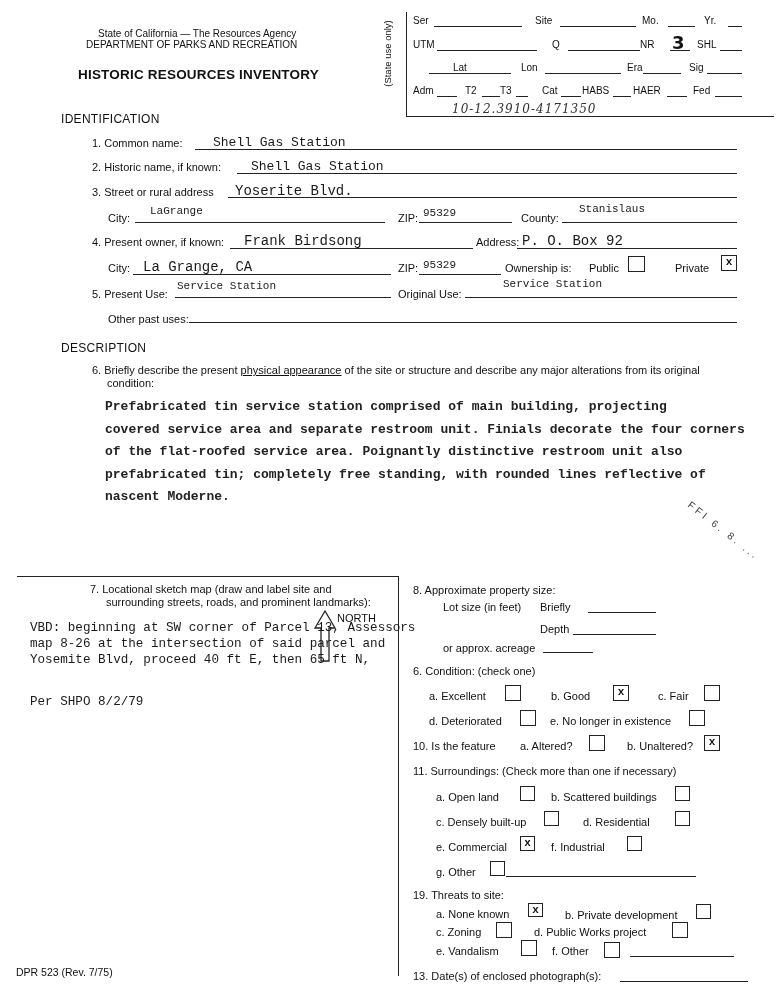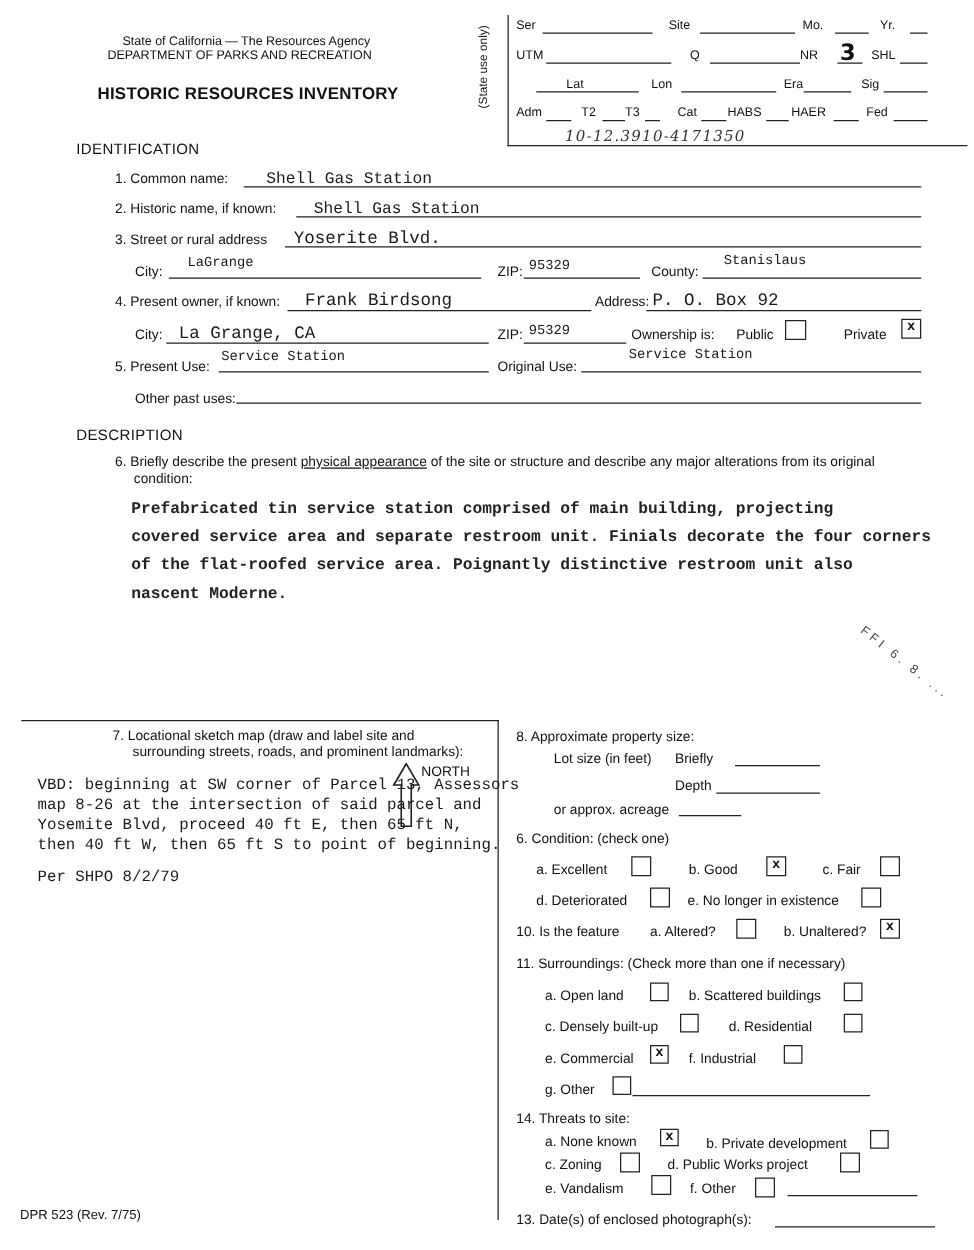--- a/index.html
+++ b/index.html
@@ -141,38 +141,38 @@
 <div class="abs sect" style="left:61px;top:341px;">DESCRIPTION</div>
 <div class="abs lbl" style="left:92px;top:364px;">
   <span>6.  Briefly describe the present </span><span class="underline">physical appearance</span><span> of the site or structure and describe any major alterations from its original</span>
 </div>
 <div class="abs lbl" style="left:107px;top:377px;">condition:</div>
 
 <div class="abs desc" style="left:105px;top:396px;">
   <div>Prefabricated tin service station comprised of main building, projecting</div>
   <div>covered service area and separate restroom unit.  Finials decorate the four corners</div>
   <div>of the flat-roofed service area.  Poignantly distinctive restroom unit also</div>
+  <div>prefabricated tin; completely free standing, with rounded lines reflective of</div>
   <div>nascent Moderne.</div>
 </div>
 <div class="rot-note">FFI  6. 8. ...</div>
 
 <div class="hline" style="left:17px;top:576px;width:382px;"></div>
 <div class="vline" style="left:398px;top:576px;height:400px;"></div>
 
 <div class="abs lbl" style="left:90px;top:583px;">7.  Locational sketch map (draw and label site and</div>
 <div class="abs lbl" style="left:106px;top:596px;">surrounding streets, roads, and prominent landmarks):</div>
 <svg class="north-arrow" viewBox="0 0 24 52">
   <path d="M12 1 L2 18 L8 18 L8 51 L16 51 L16 18 L22 18 Z" fill="none" stroke="#222" stroke-width="1.3"></path>
 </svg>
 <div class="abs lbl" style="left:337px;top:612px;">NORTH</div>
 <div class="abs typed-sm" style="left:30px;top:620px;line-height:16px;font-size:12.6px;">
   <div>VBD: beginning at SW corner of Parcel 13, Assessors</div>
   <div>map 8-26 at the intersection of said parcel and</div>
   <div>Yosemite Blvd, proceed 40 ft E, then 65 ft N,</div>
-  <div>then 40 ft W, then 65 ft S to point of beginning.</div>
 </div>
 <div class="abs typed-sm" style="left:30px;top:695px;font-size:12.6px;">Per SHPO 8/2/79</div>
 
 <div class="abs lbl" style="left:413px;top:584px;">8.  Approximate property size:</div>
 <div class="abs lbl" style="left:443px;top:601px;">Lot size (in feet)</div>
 <div class="abs lbl" style="left:540px;top:601px;">Briefly</div>
 <div class="line" style="left:588px;top:612px;width:68px;"></div>
 <div class="abs lbl" style="left:540px;top:623px;">Depth</div>
 <div class="line" style="left:573px;top:634px;width:83px;"></div>
 <div class="abs lbl" style="left:443px;top:642px;">or approx. acreage</div>
@@ -206,21 +206,21 @@
 <div class="abs lbl" style="left:583px;top:816px;">d.  Residential</div>
 <div class="box" style="left:675px;top:811px;width:13px;height:13px;"></div>
 <div class="abs lbl" style="left:436px;top:841px;">e.  Commercial</div>
 <div class="box" style="left:520px;top:836px;width:13px;height:13px;">x</div>
 <div class="abs lbl" style="left:551px;top:841px;">f.  Industrial</div>
 <div class="box" style="left:627px;top:836px;width:13px;height:13px;"></div>
 <div class="abs lbl" style="left:436px;top:866px;">g.  Other</div>
 <div class="box" style="left:490px;top:861px;width:13px;height:13px;"></div>
 <div class="line" style="left:506px;top:876px;width:190px;"></div>
 
-<div class="abs lbl" style="left:413px;top:889px;">14.  Threats to site:</div>
+<div class="abs lbl" style="left:413px;top:889px;">19.  Threats to site:</div>
 <div class="abs lbl" style="left:436px;top:908px;">a.  None known</div>
 <div class="box" style="left:528px;top:903px;width:13px;height:12px;">x</div>
 <div class="abs lbl" style="left:565px;top:909px;">b.  Private development</div>
 <div class="box" style="left:696px;top:904px;width:13px;height:13px;"></div>
 <div class="abs lbl" style="left:436px;top:926px;">c.  Zoning</div>
 <div class="box" style="left:496px;top:922px;width:14px;height:14px;"></div>
 <div class="abs lbl" style="left:534px;top:926px;">d.  Public Works project</div>
 <div class="box" style="left:672px;top:922px;width:14px;height:14px;"></div>
 <div class="abs lbl" style="left:436px;top:945px;">e.  Vandalism</div>
 <div class="box" style="left:521px;top:940px;width:14px;height:14px;"></div>

